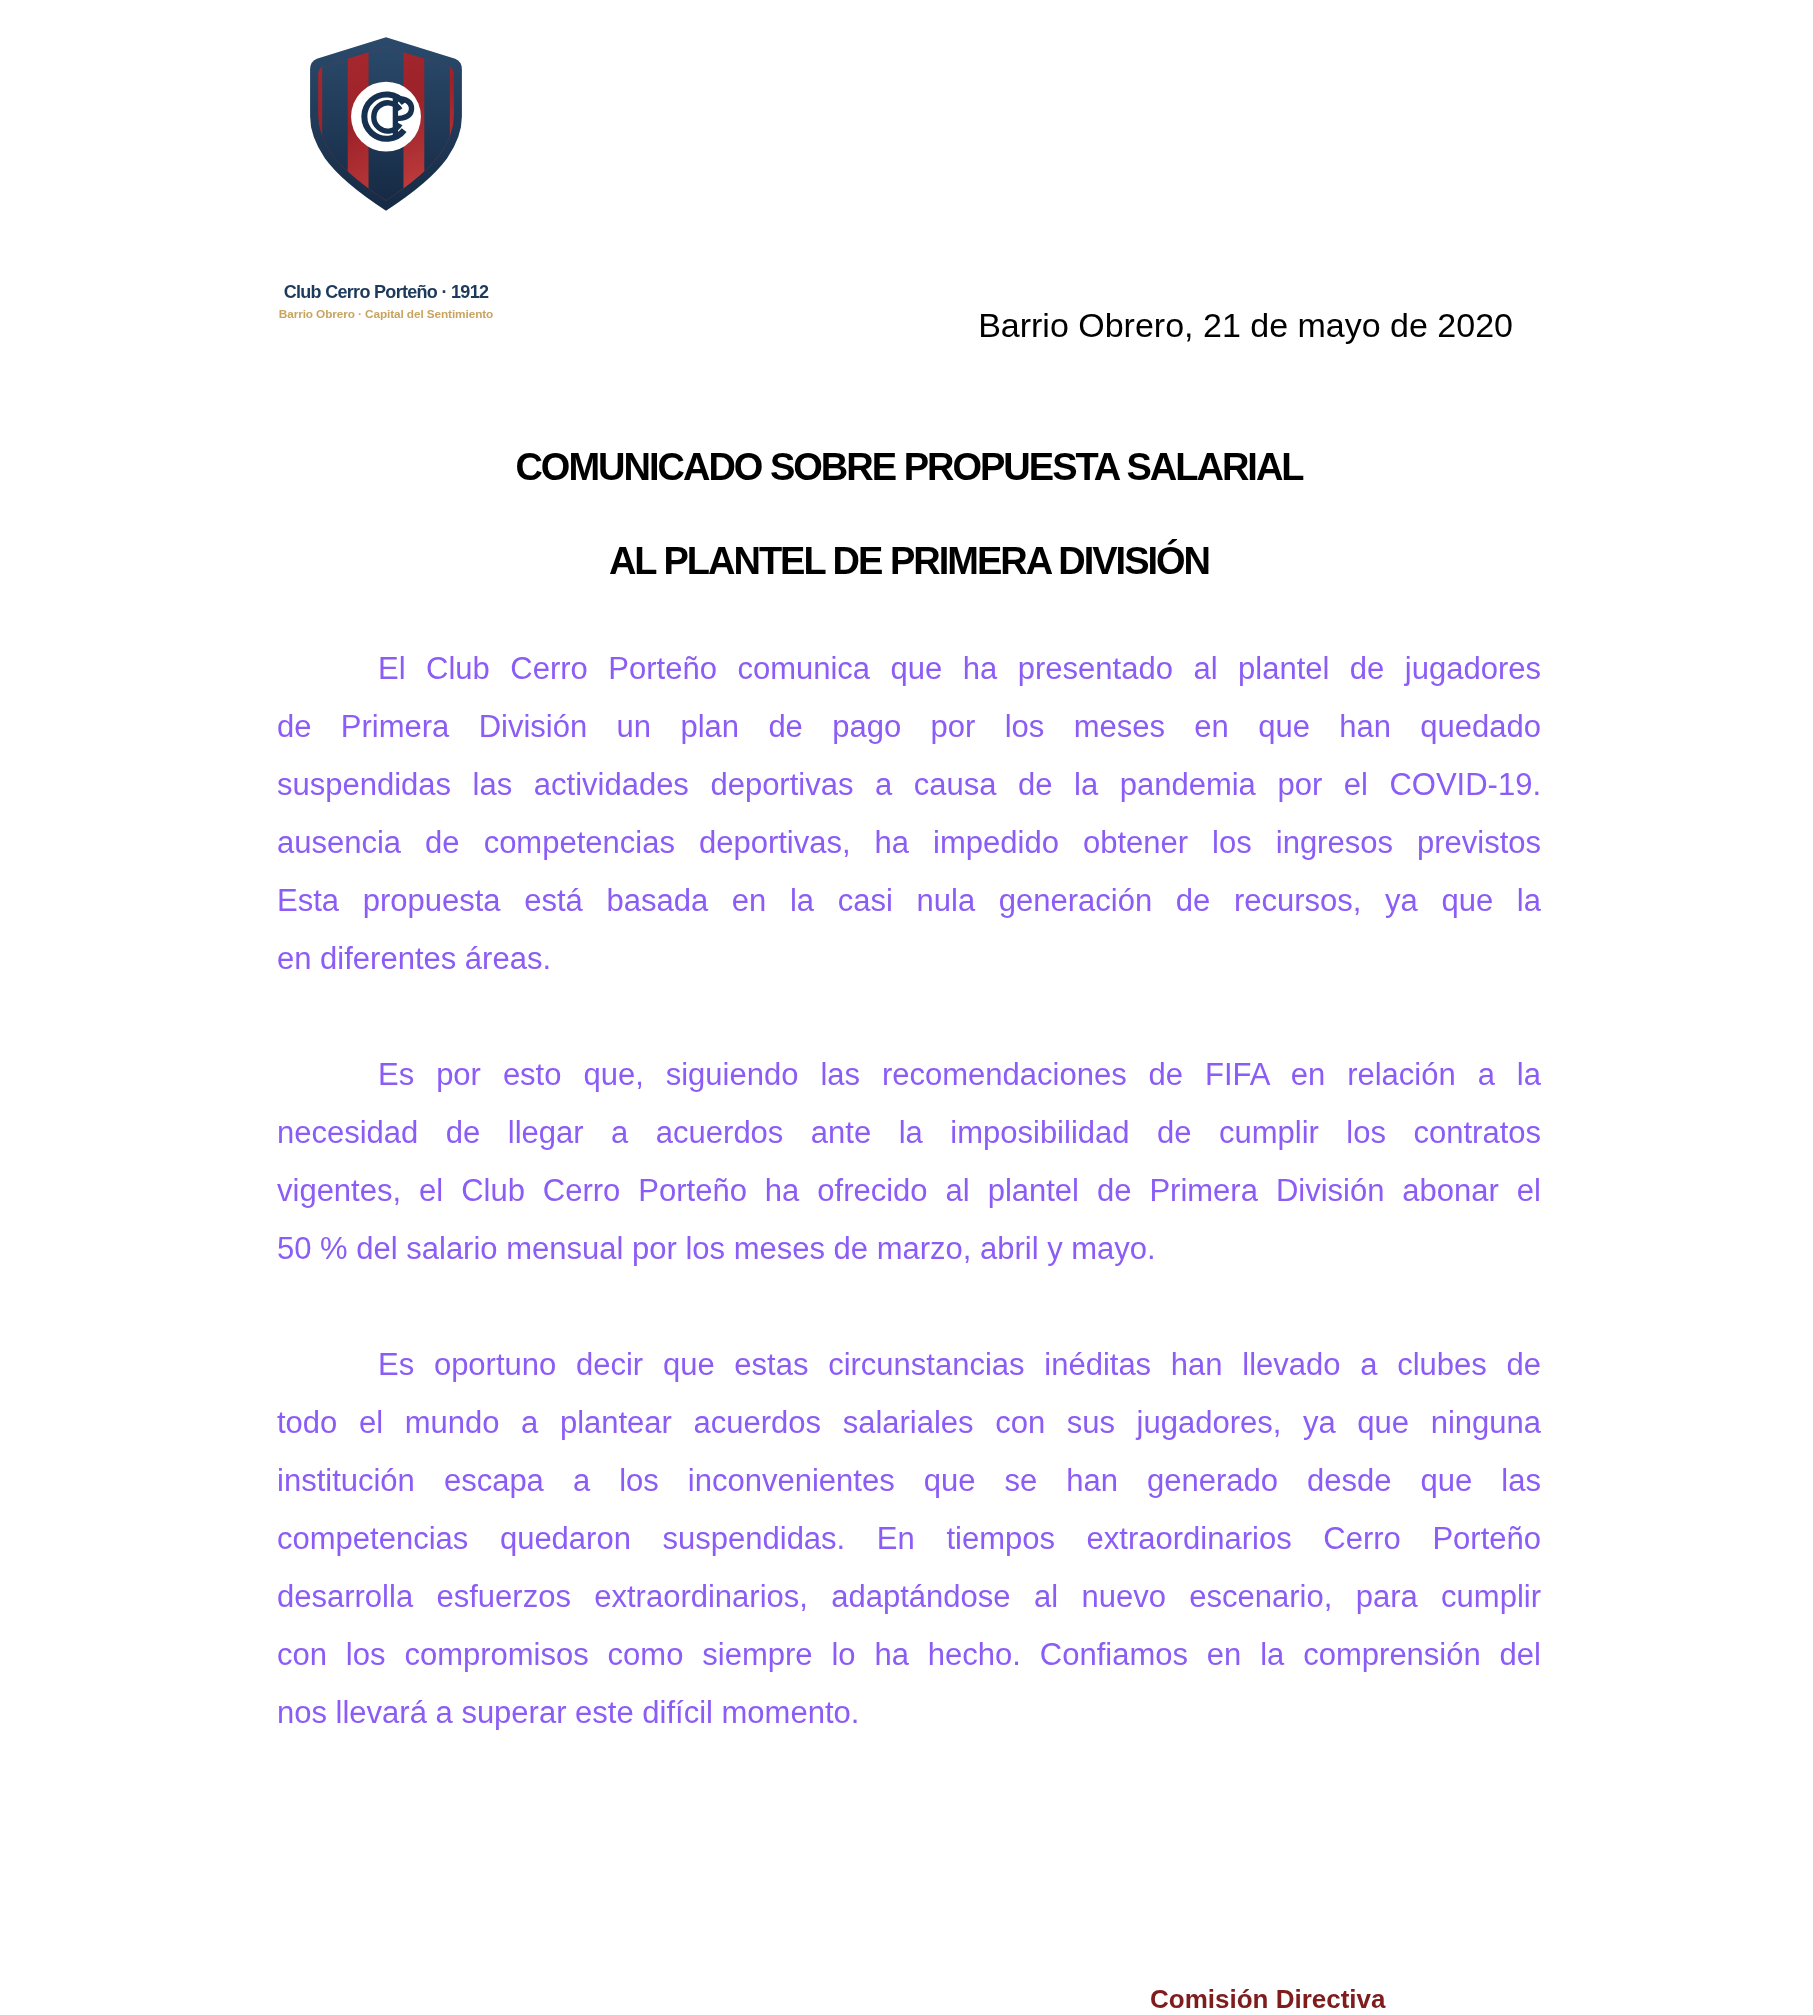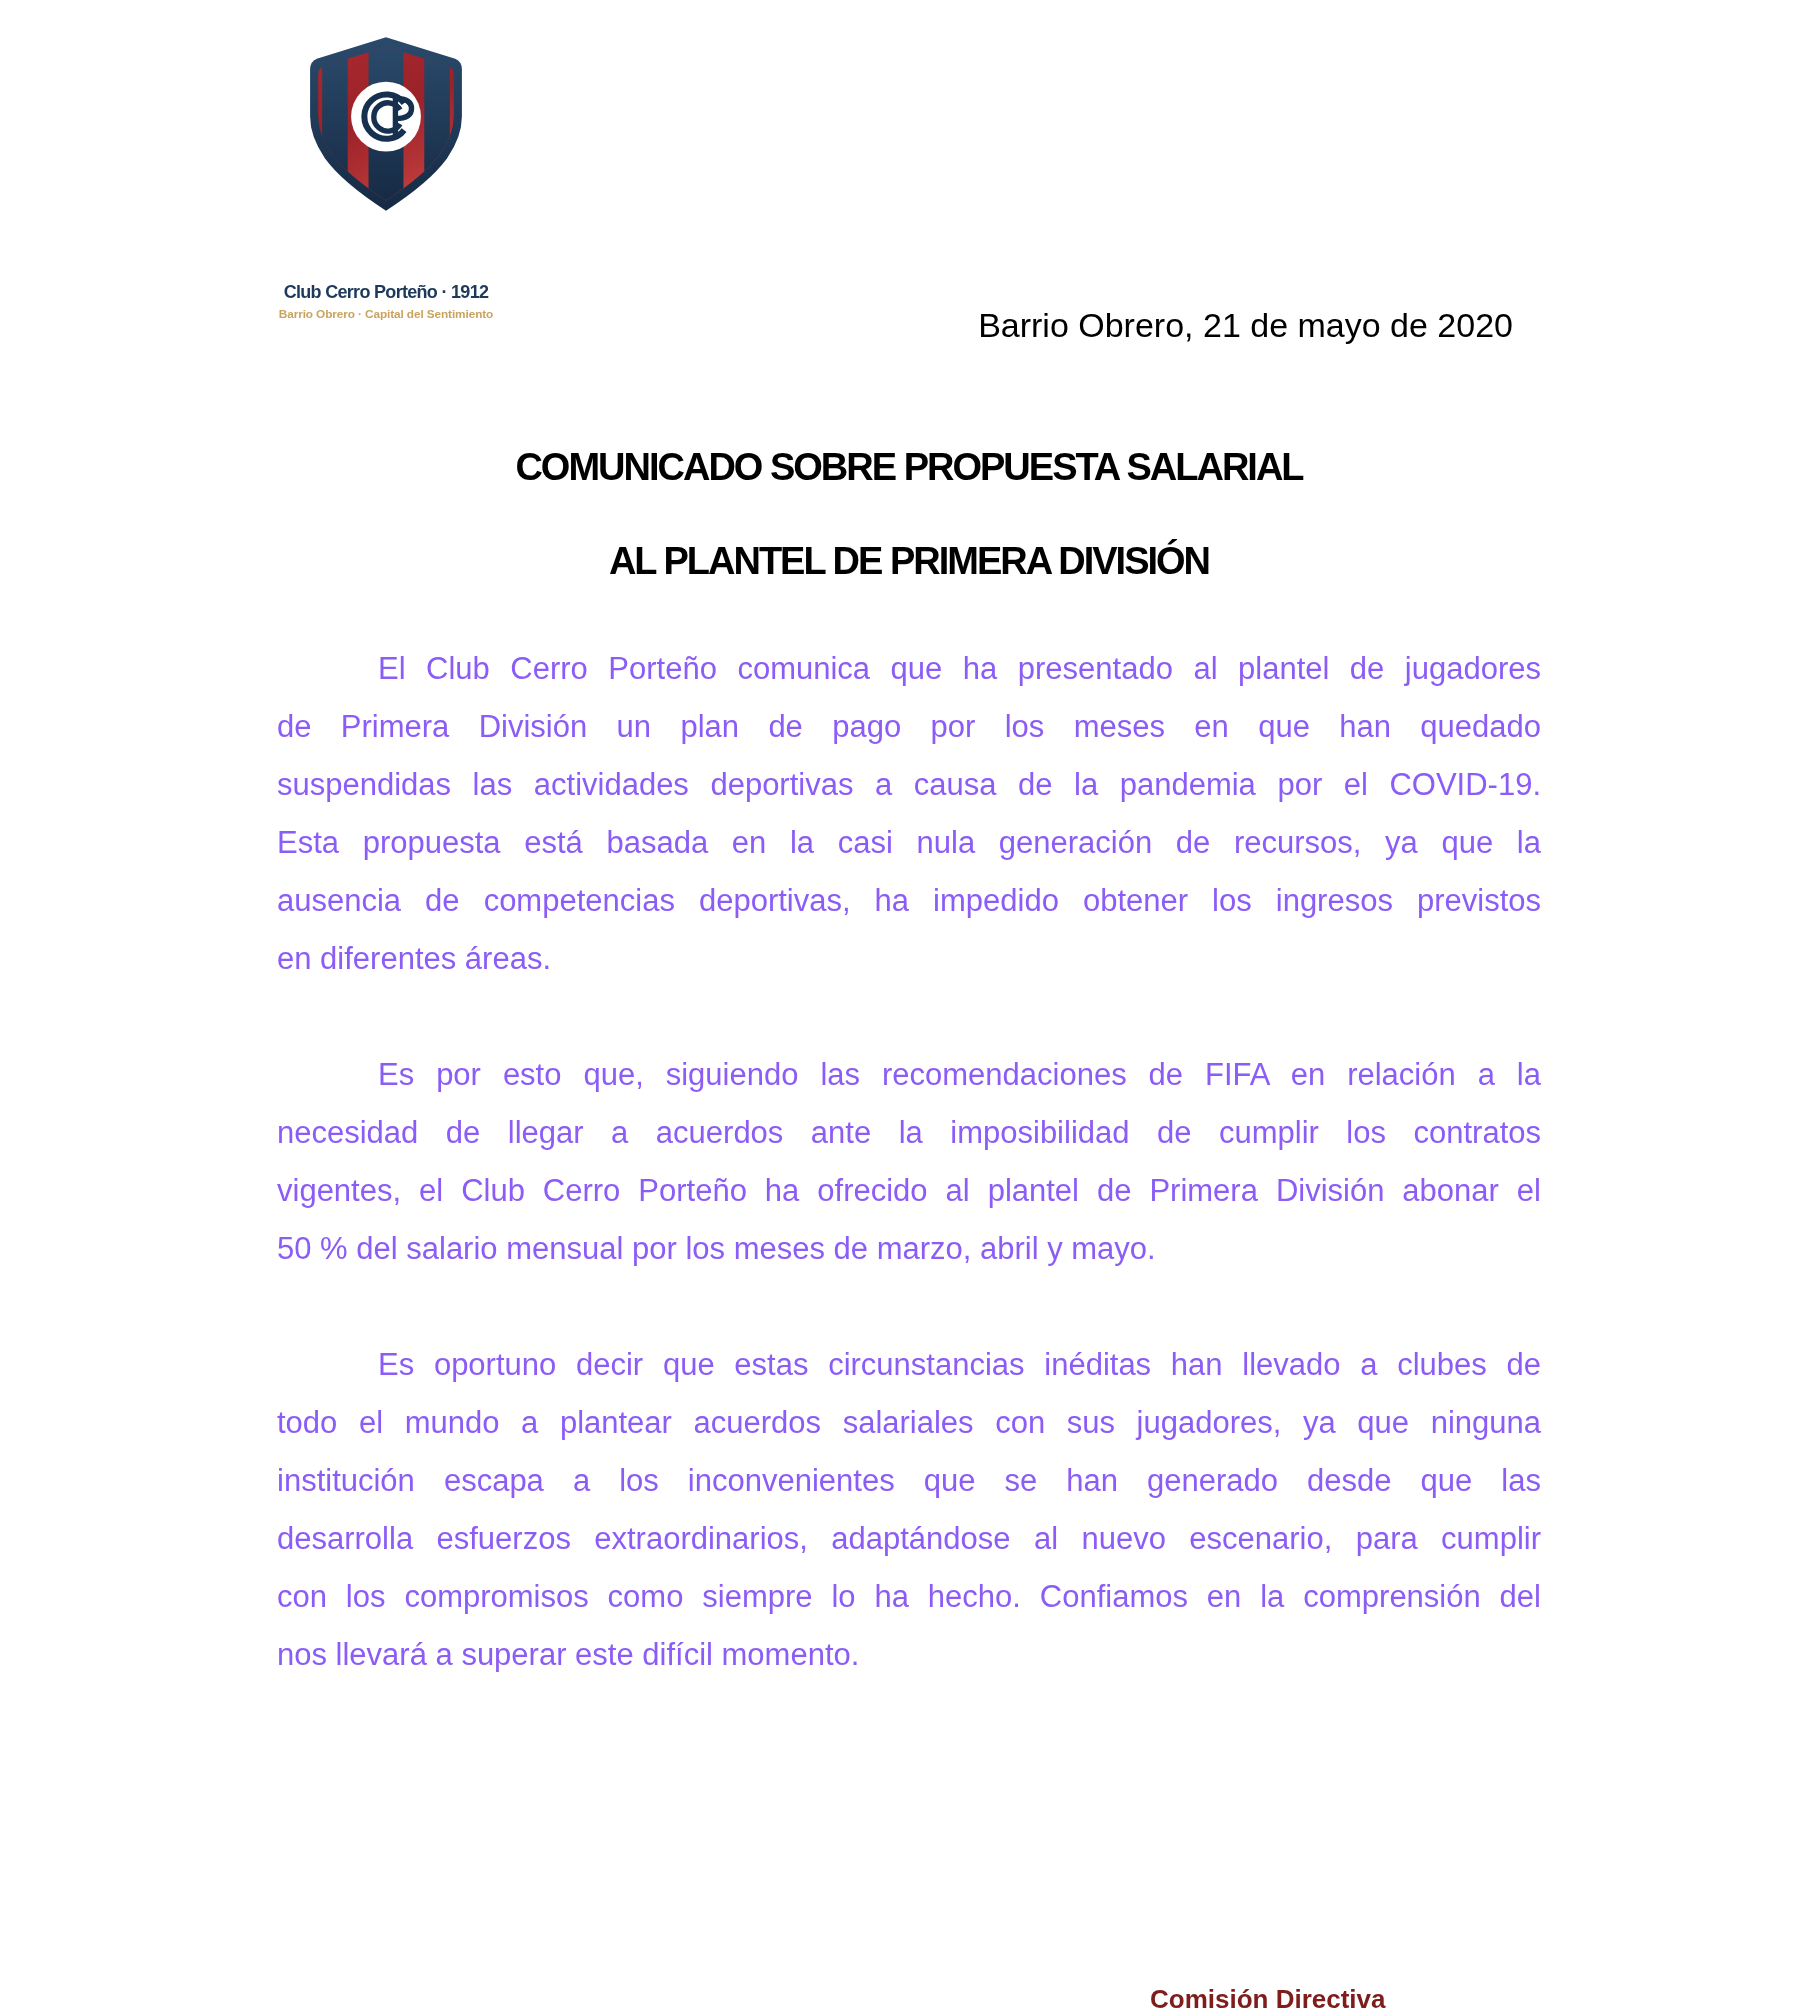--- a/index.html
+++ b/index.html
@@ -103,34 +103,35 @@
   <div class="dateline">Barrio Obrero, 21 de mayo de 2020</div>
 
   <div class="doc-title l1">COMUNICADO SOBRE PROPUESTA SALARIAL</div>
   <div class="doc-title l2">AL PLANTEL DE PRIMERA DIVISIÓN</div>
 
   <div class="body-text">
       <div class="para">
         <div class="line">El Club Cerro Porteño comunica que ha presentado al plantel de jugadores</div>
         <div class="line">de Primera División un plan de pago por los meses en que han quedado</div>
         <div class="line">suspendidas las actividades deportivas a causa de la pandemia por el COVID-19.</div>
+        <div class="line">ausencia de competencias deportivas, ha impedido obtener los ingresos previstos</div>
         <div class="line">Esta propuesta está basada en la casi nula generación de recursos, ya que la</div>
-        <div class="line">ausencia de competencias deportivas, ha impedido obtener los ingresos previstos</div>
         <div class="line">en diferentes áreas.</div>
       </div>
       <div class="para">
         <div class="line">Es por esto que, siguiendo las recomendaciones de FIFA en relación a la</div>
         <div class="line">necesidad de llegar a acuerdos ante la imposibilidad de cumplir los contratos</div>
         <div class="line">vigentes, el Club Cerro Porteño ha ofrecido al plantel de Primera División abonar el</div>
         <div class="line">50 % del salario mensual por los meses de marzo, abril y mayo.</div>
       </div>
       <div class="para">
         <div class="line">Es oportuno decir que estas circunstancias inéditas han llevado a clubes de</div>
         <div class="line">todo el mundo a plantear acuerdos salariales con sus jugadores, ya que ninguna</div>
         <div class="line">institución escapa a los inconvenientes que se han generado desde que las</div>
+        <div class="line">competencias quedaron suspendidas. En tiempos extraordinarios Cerro Porteño</div>
         <div class="line">desarrolla esfuerzos extraordinarios, adaptándose al nuevo escenario, para cumplir</div>
         <div class="line">con los compromisos como siempre lo ha hecho. Confiamos en la comprensión del</div>
         <div class="line">nos llevará a superar este difícil momento.</div>
       </div>
     </div>
 
   <div class="signature">
     <div>Comisión Directiva</div>
     <div>Club Cerro Porteño</div>
   </div>

